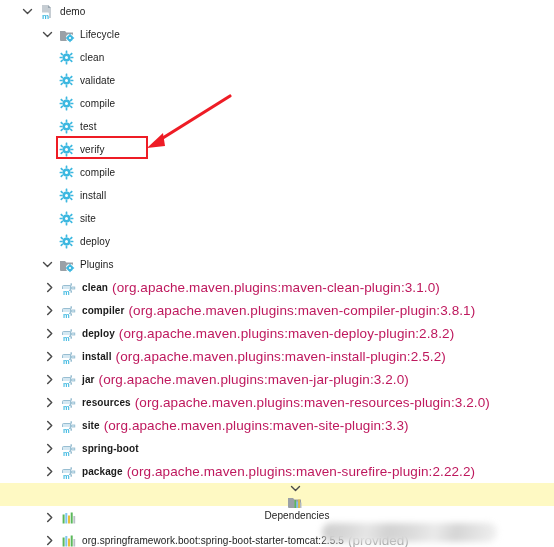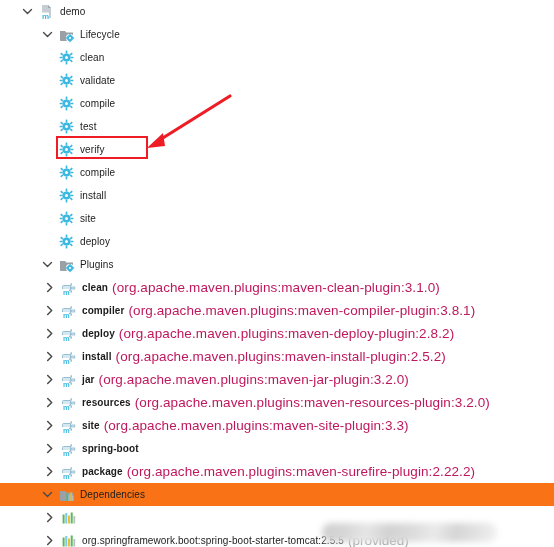--- a/index.html
+++ b/index.html
@@ -29,21 +29,21 @@
 
   
   .row {
     position: relative;
     height: 23px;
     display: flex;
     align-items: center;
     white-space: nowrap;
     user-select: none;
   }
-  .row.highlight { background: #f97316; }
+  .row.highlight { background: #fef9c3; flex-direction: column; }
 
   
   .lvl0 { padding-left: 20px; }
   .lvl1 { padding-left: 40px; }
   .lvl2 { padding-left: 58px; }
   .lvl2p { padding-left: 42px; }
 
   
   .chev {
     width: 15px;

